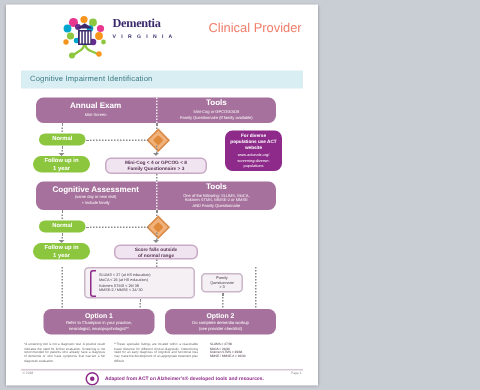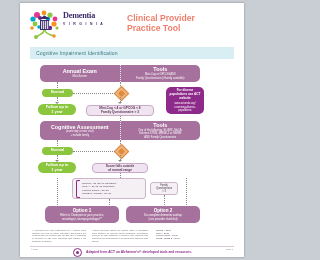--- a/index.html
+++ b/index.html
@@ -3,43 +3,44 @@
 <meta charset="utf-8">
 <style>
   html,body{margin:0;padding:0;}
   body{
     width:200px;height:260px;
     background:#c9cdd4;
     font-family:"Liberation Sans",sans-serif;
     overflow:hidden;
   }
   .page{
-    position:absolute;left:20px;top:3px;
-    width:224px;height:254px;
+    position:absolute;left:4px;top:3px;
+    width:180px;height:254px;
     background:#ffffff;
     box-shadow:0 0 2px rgba(0,0,0,.35);
     overflow:hidden;
+    padding-left:28px;
   }
 
   
   .header{position:relative;height:44px;}
   .logo{position:absolute;left:8px;top:6px;width:88px;height:32px;}
   .logo-mark{position:absolute;left:0;top:0;width:34px;height:32px;}
   .logo-txt{position:absolute;left:35px;top:3px;}
   .logo-l1,.logo-l2{
     font-size:8.2px;font-weight:bold;color:#3b2a6b;
     line-height:8.4px;letter-spacing:-.2px;font-family:"Liberation Serif",serif;
   }
   .logo-l3{
     font-size:3.4px;color:#3b2a6b;letter-spacing:1.3px;
     margin-top:1.2px;font-weight:bold;
   }
   .title{
     position:absolute;left:107px;top:10px;
-    color:#ef7e6b;font-size:8.6px;line-height:10px;font-weight:700;
+    color:#ef7e6b;font-size:8.6px;line-height:10px;font-weight:400;
   }
   .banner{
     position:absolute;left:10px;top:44px;right:10px;height:12px;
     background:#d9eef2;display:flex;align-items:center;
   }
   .banner span{
     font-size:5.1px;color:#3d7b86;padding-left:6px;letter-spacing:.1px;
   }
 
   
@@ -168,21 +169,20 @@
           <circle cx="26" cy="27" r="1.8" fill="#f7941e"></circle>
         </g>
       </svg>
       <div class="logo-txt">
         <div class="logo-l1">Dementia</div>
         <div class="logo-l3">V I R G I N I A</div>
       </div>
     </div>
     <div class="title">
       <div>Clinical Provider</div>
-      <div>Practice Tool</div>
     </div>
   </div>
 
   <div class="banner">
     <span>Cognitive Impairment Identification</span>
   </div>
 
   <div class="purple-bar" style="left:20px;top:62px;width:160px;height:17px;">
     <div class="pb-col left">
       <div class="pb-h">Annual Exam</div>

